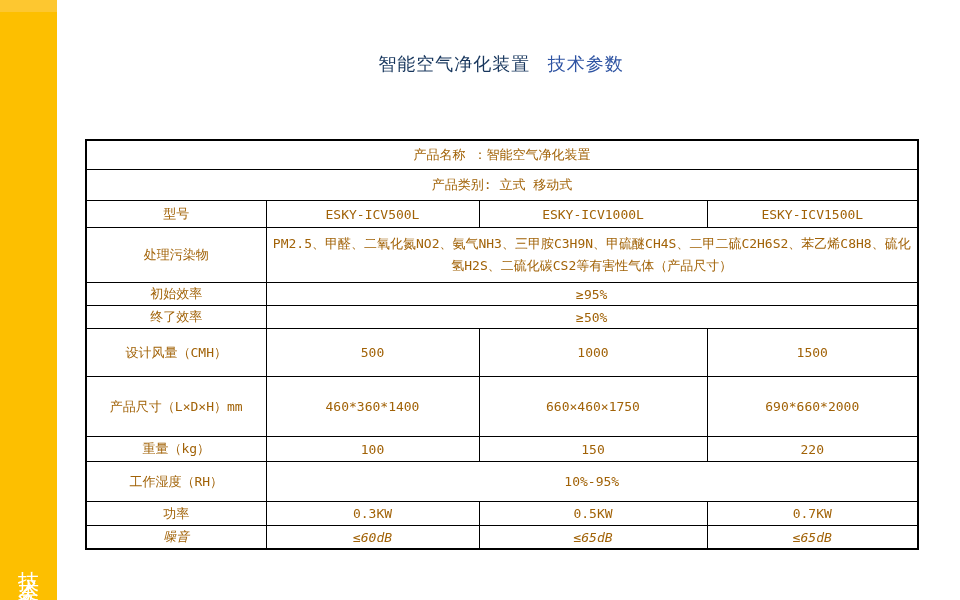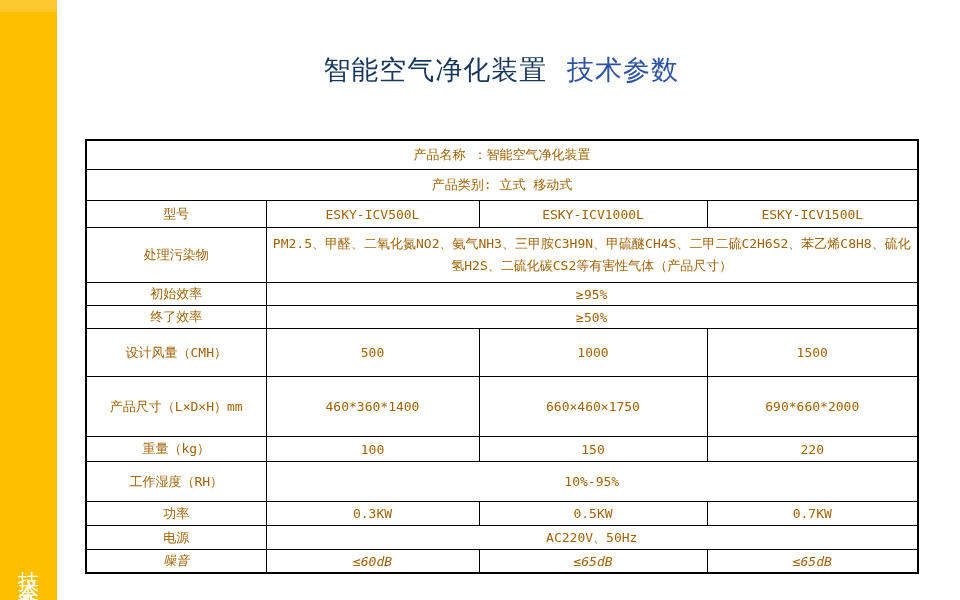--- a/index.html
+++ b/index.html
@@ -32,21 +32,21 @@
     font-family: "Liberation Serif", "DejaVu Serif", serif;
     white-space: nowrap;
   }
 
   
   .page-title {
     position: absolute; left: 85px; top: 52px;
     width: 832px;
     text-align: center;
     font-family: "Liberation Serif", "DejaVu Serif", serif;
-    font-size: 27px;
+    font-size: 18px;
     letter-spacing: 1px;
     white-space: nowrap;
   }
   .title-main { color: #17365D; }
   .title-sub  { color: #2E53A2; margin-left: 12px; }
 
   
   table.spec {
     position: absolute; left: 85px; top: 139px;
     width: 832px;
@@ -157,24 +157,20 @@
       <td colspan="3">10%-95%</td>
     </tr>
 
     <tr class="r-power">
       <td>功率</td>
       <td>0.3KW</td>
       <td>0.5KW</td>
       <td>0.7KW</td>
     </tr>
 
-    <tr class="r-supply">
-      <td>电源</td>
-      <td colspan="3">AC220V、50Hz</td>
-    </tr>
 
     <tr class="r-noise">
       <td>噪音</td>
       <td>≤60dB</td>
       <td>≤65dB</td>
       <td>≤65dB</td>
     </tr>
 
   </tbody>
 </table>

